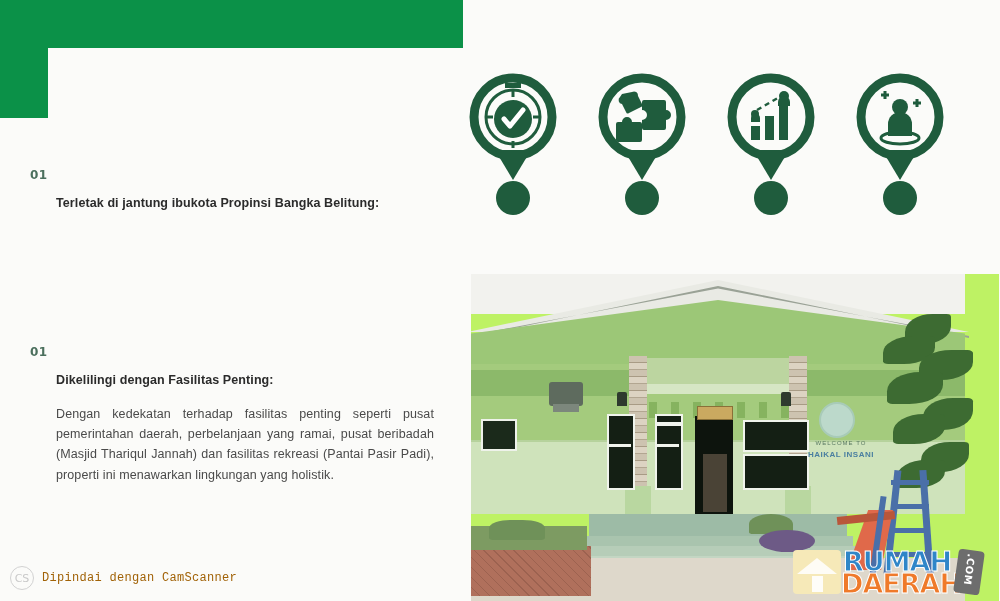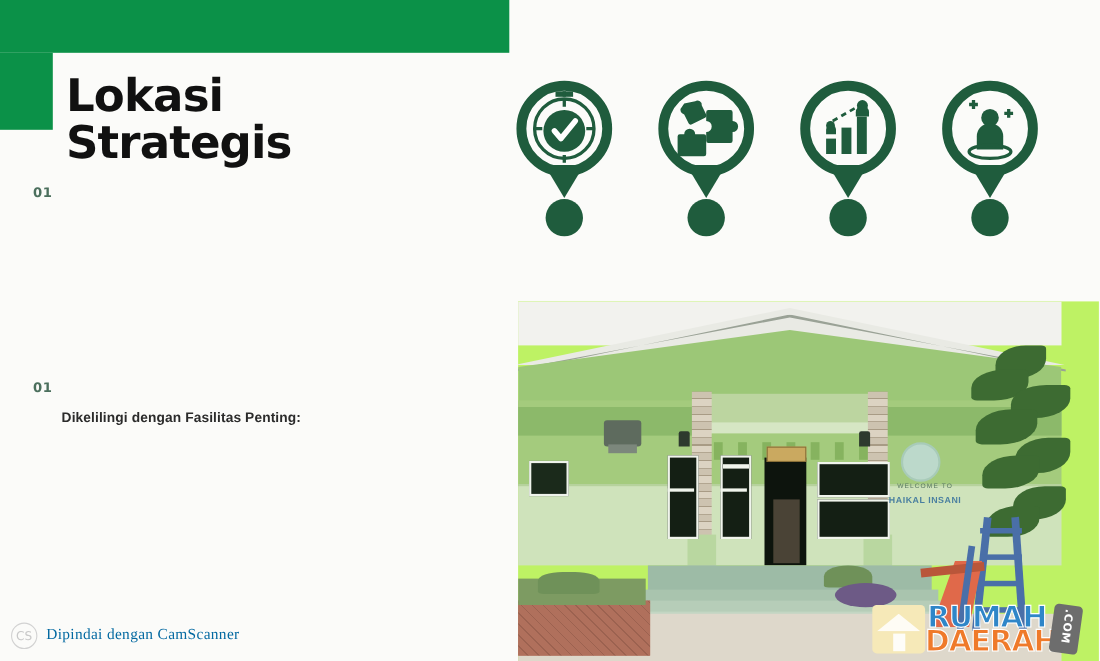--- a/index.html
+++ b/index.html
@@ -168,42 +168,40 @@
     transform:rotate(90deg);font-family:"DejaVu Sans", sans-serif;}
 
   
   .cs{position:absolute;left:10px;top:566px;display:flex;align-items:center;gap:8px;}
   .cs-box{
     width:22px;height:22px;border:1.5px solid #d2d2d2;border-radius:12px;
     color:#c9c9c9;font-size:11px;font-weight:400;
     display:flex;align-items:center;justify-content:center;
     font-family:"DejaVu Sans", sans-serif;
   }
-  .cs-txt{font-size:14px;color:#0369a1;font-family:Liberation Serif, serif;letter-spacing:.3px;}
+  .cs-txt{font-size:12px;color:#a16207;font-family:Liberation Mono, monospace;letter-spacing:.3px;}
 </style>
 </head>
 <body>
 
 <div id="slide">
 
   <div class="green-band"></div>
   <div class="green-col"></div>
 
-  <div class="title">
-    <span>Lokasi</span>
-    <span class="l2">Strategis</span>
-  </div>
 
   <div class="sec" id="sec1">
     <div class="sec-num">01</div>
+    <div class="sec-head">Terletak di jantung ibukota Propinsi Bangka Belitung:</div>
   </div>
 
   <div class="sec" id="sec2">
     <div class="sec-num">01</div>
     <div class="sec-head">Dikelilingi dengan Fasilitas Penting:</div>
+    <div class="sec-body">Dengan kedekatan terhadap fasilitas penting seperti pusat pemerintahan daerah, perbelanjaan yang ramai, pusat beribadah (Masjid Thariqul Jannah) dan fasilitas rekreasi (Pantai Pasir Padi), properti ini menawarkan lingkungan yang holistik.</div>
   </div>
 
   <div class="pins">
 
     <div class="pin" style="left:8px">
       <svg width="100" height="145" viewBox="0 0 100 145">
         <g fill="none" stroke="#1f5c3d">
           <circle cx="50" cy="47" r="39" stroke-width="9"></circle>
           <path d="M32 80 L50 110 L68 80 Z" fill="#1f5c3d" stroke="none"></path>
           <circle cx="50" cy="47" r="27" stroke-width="3"></circle>

